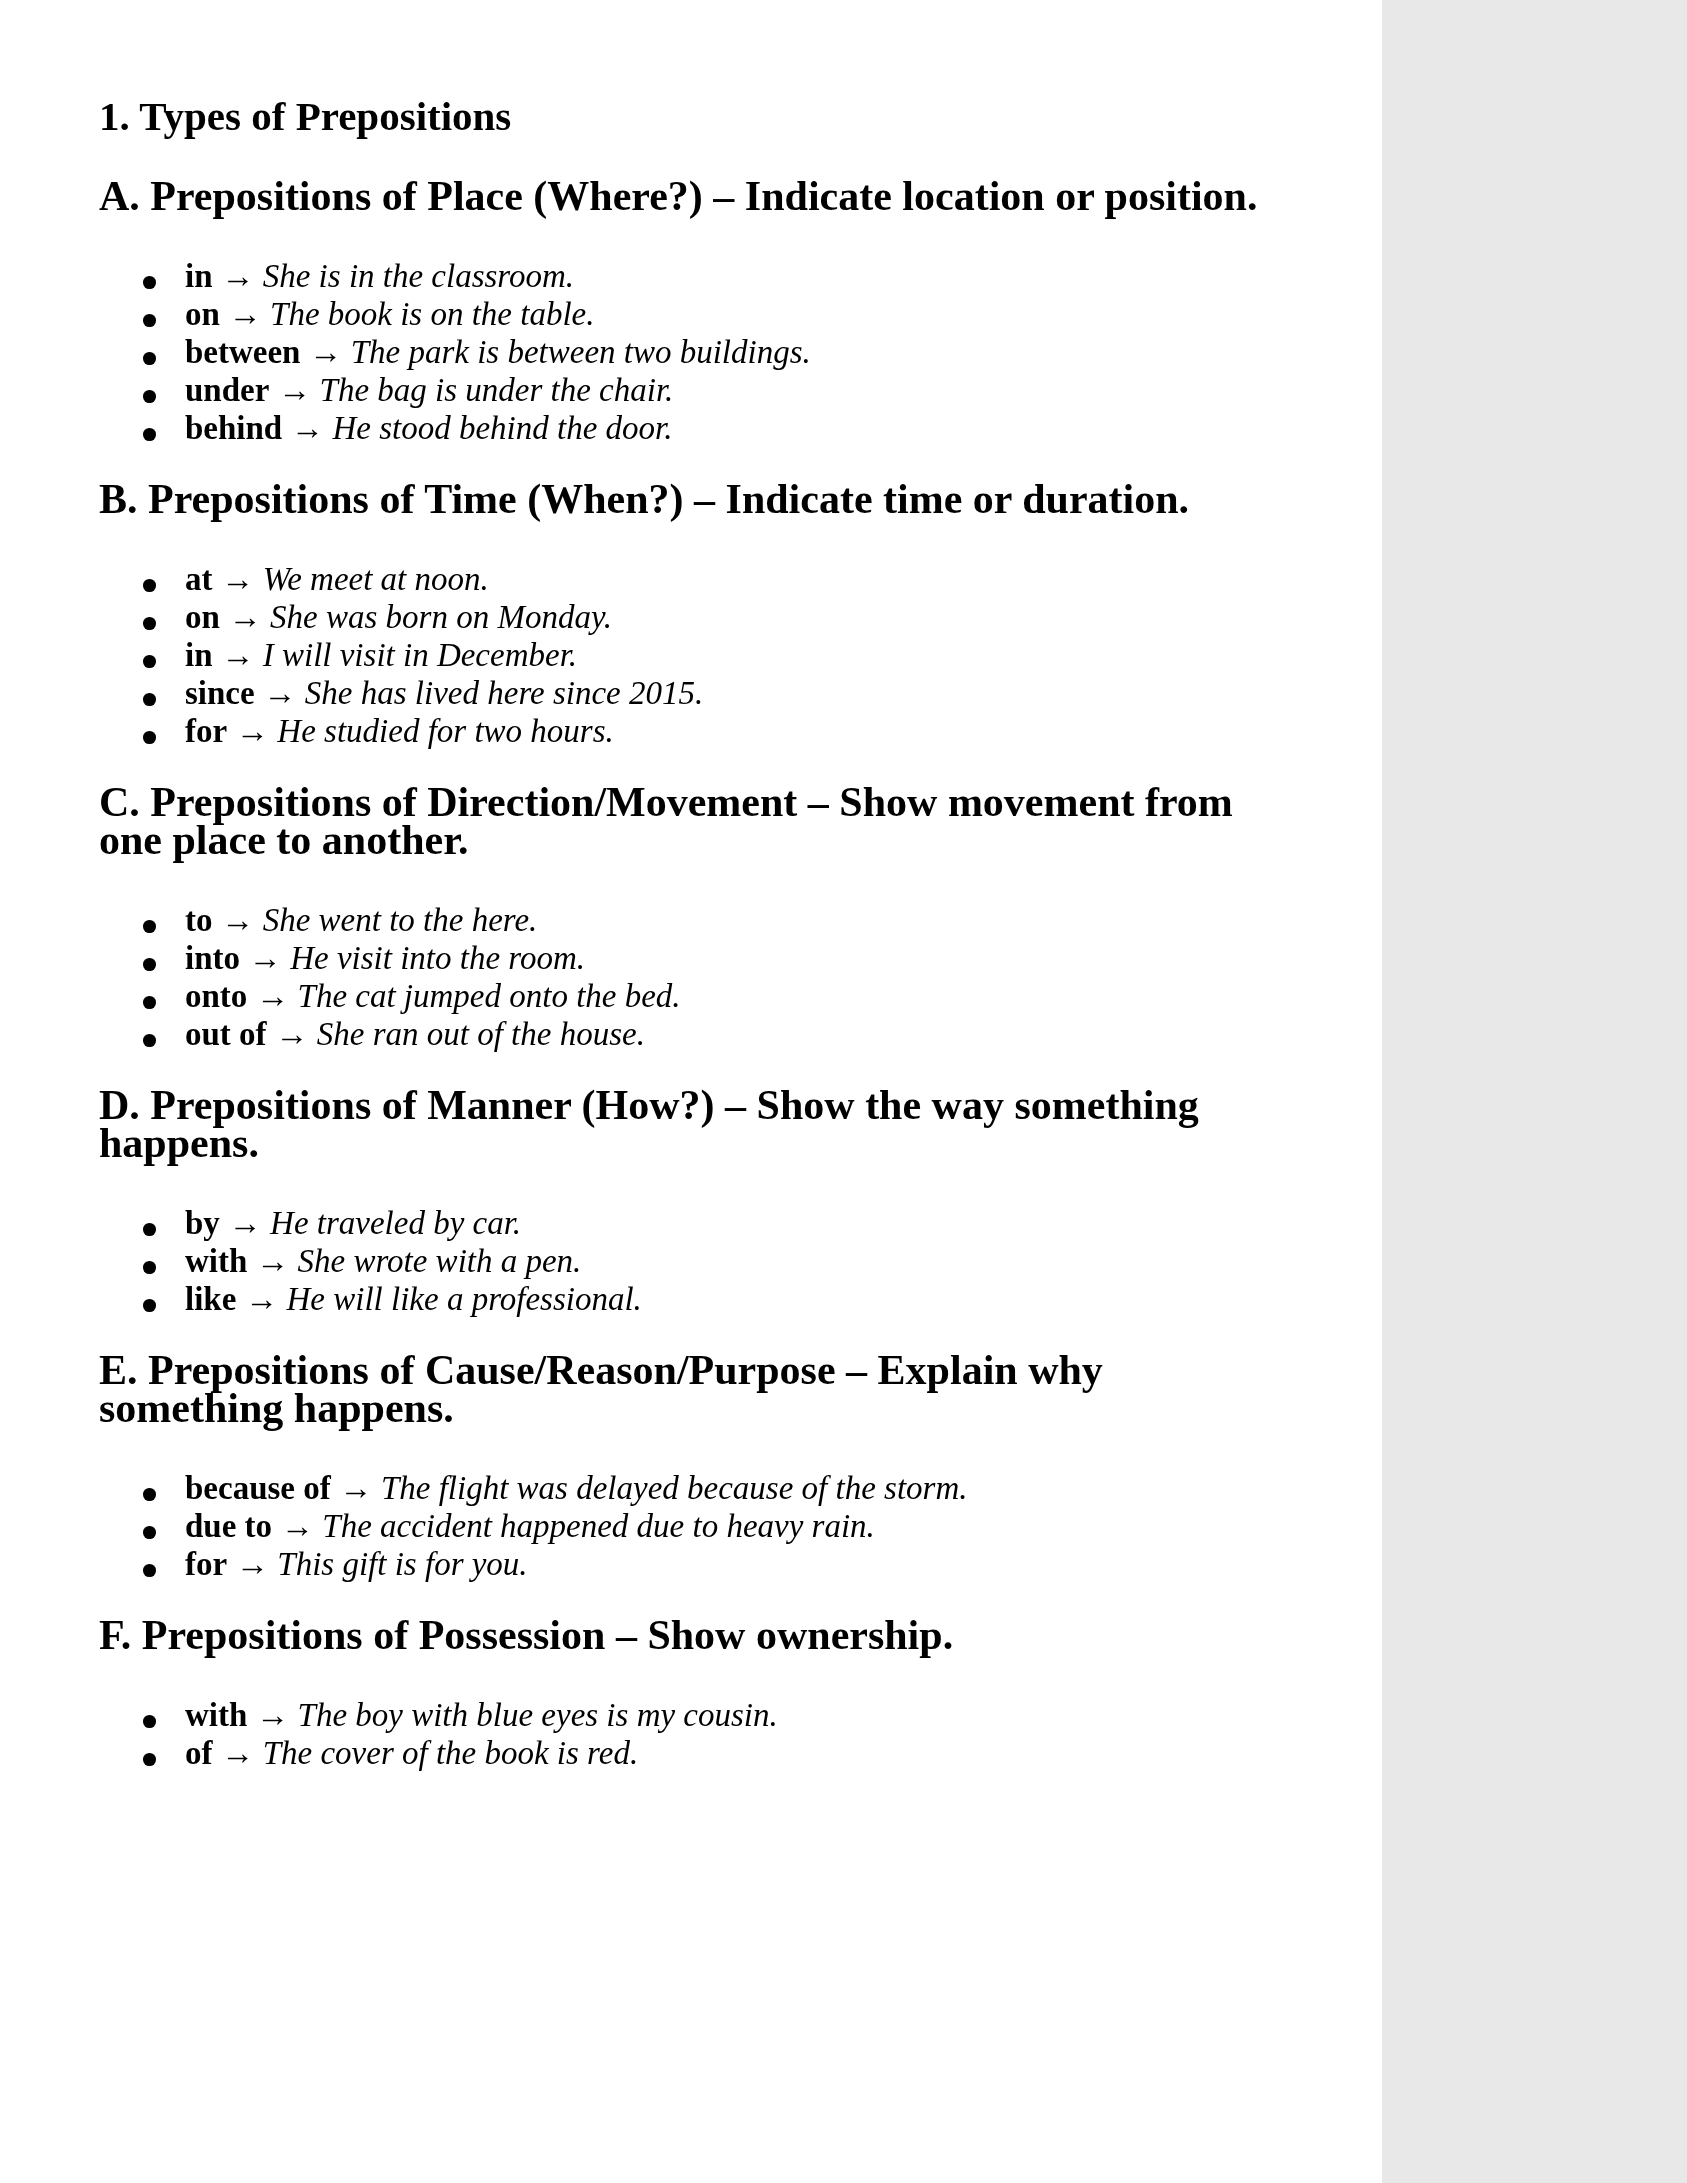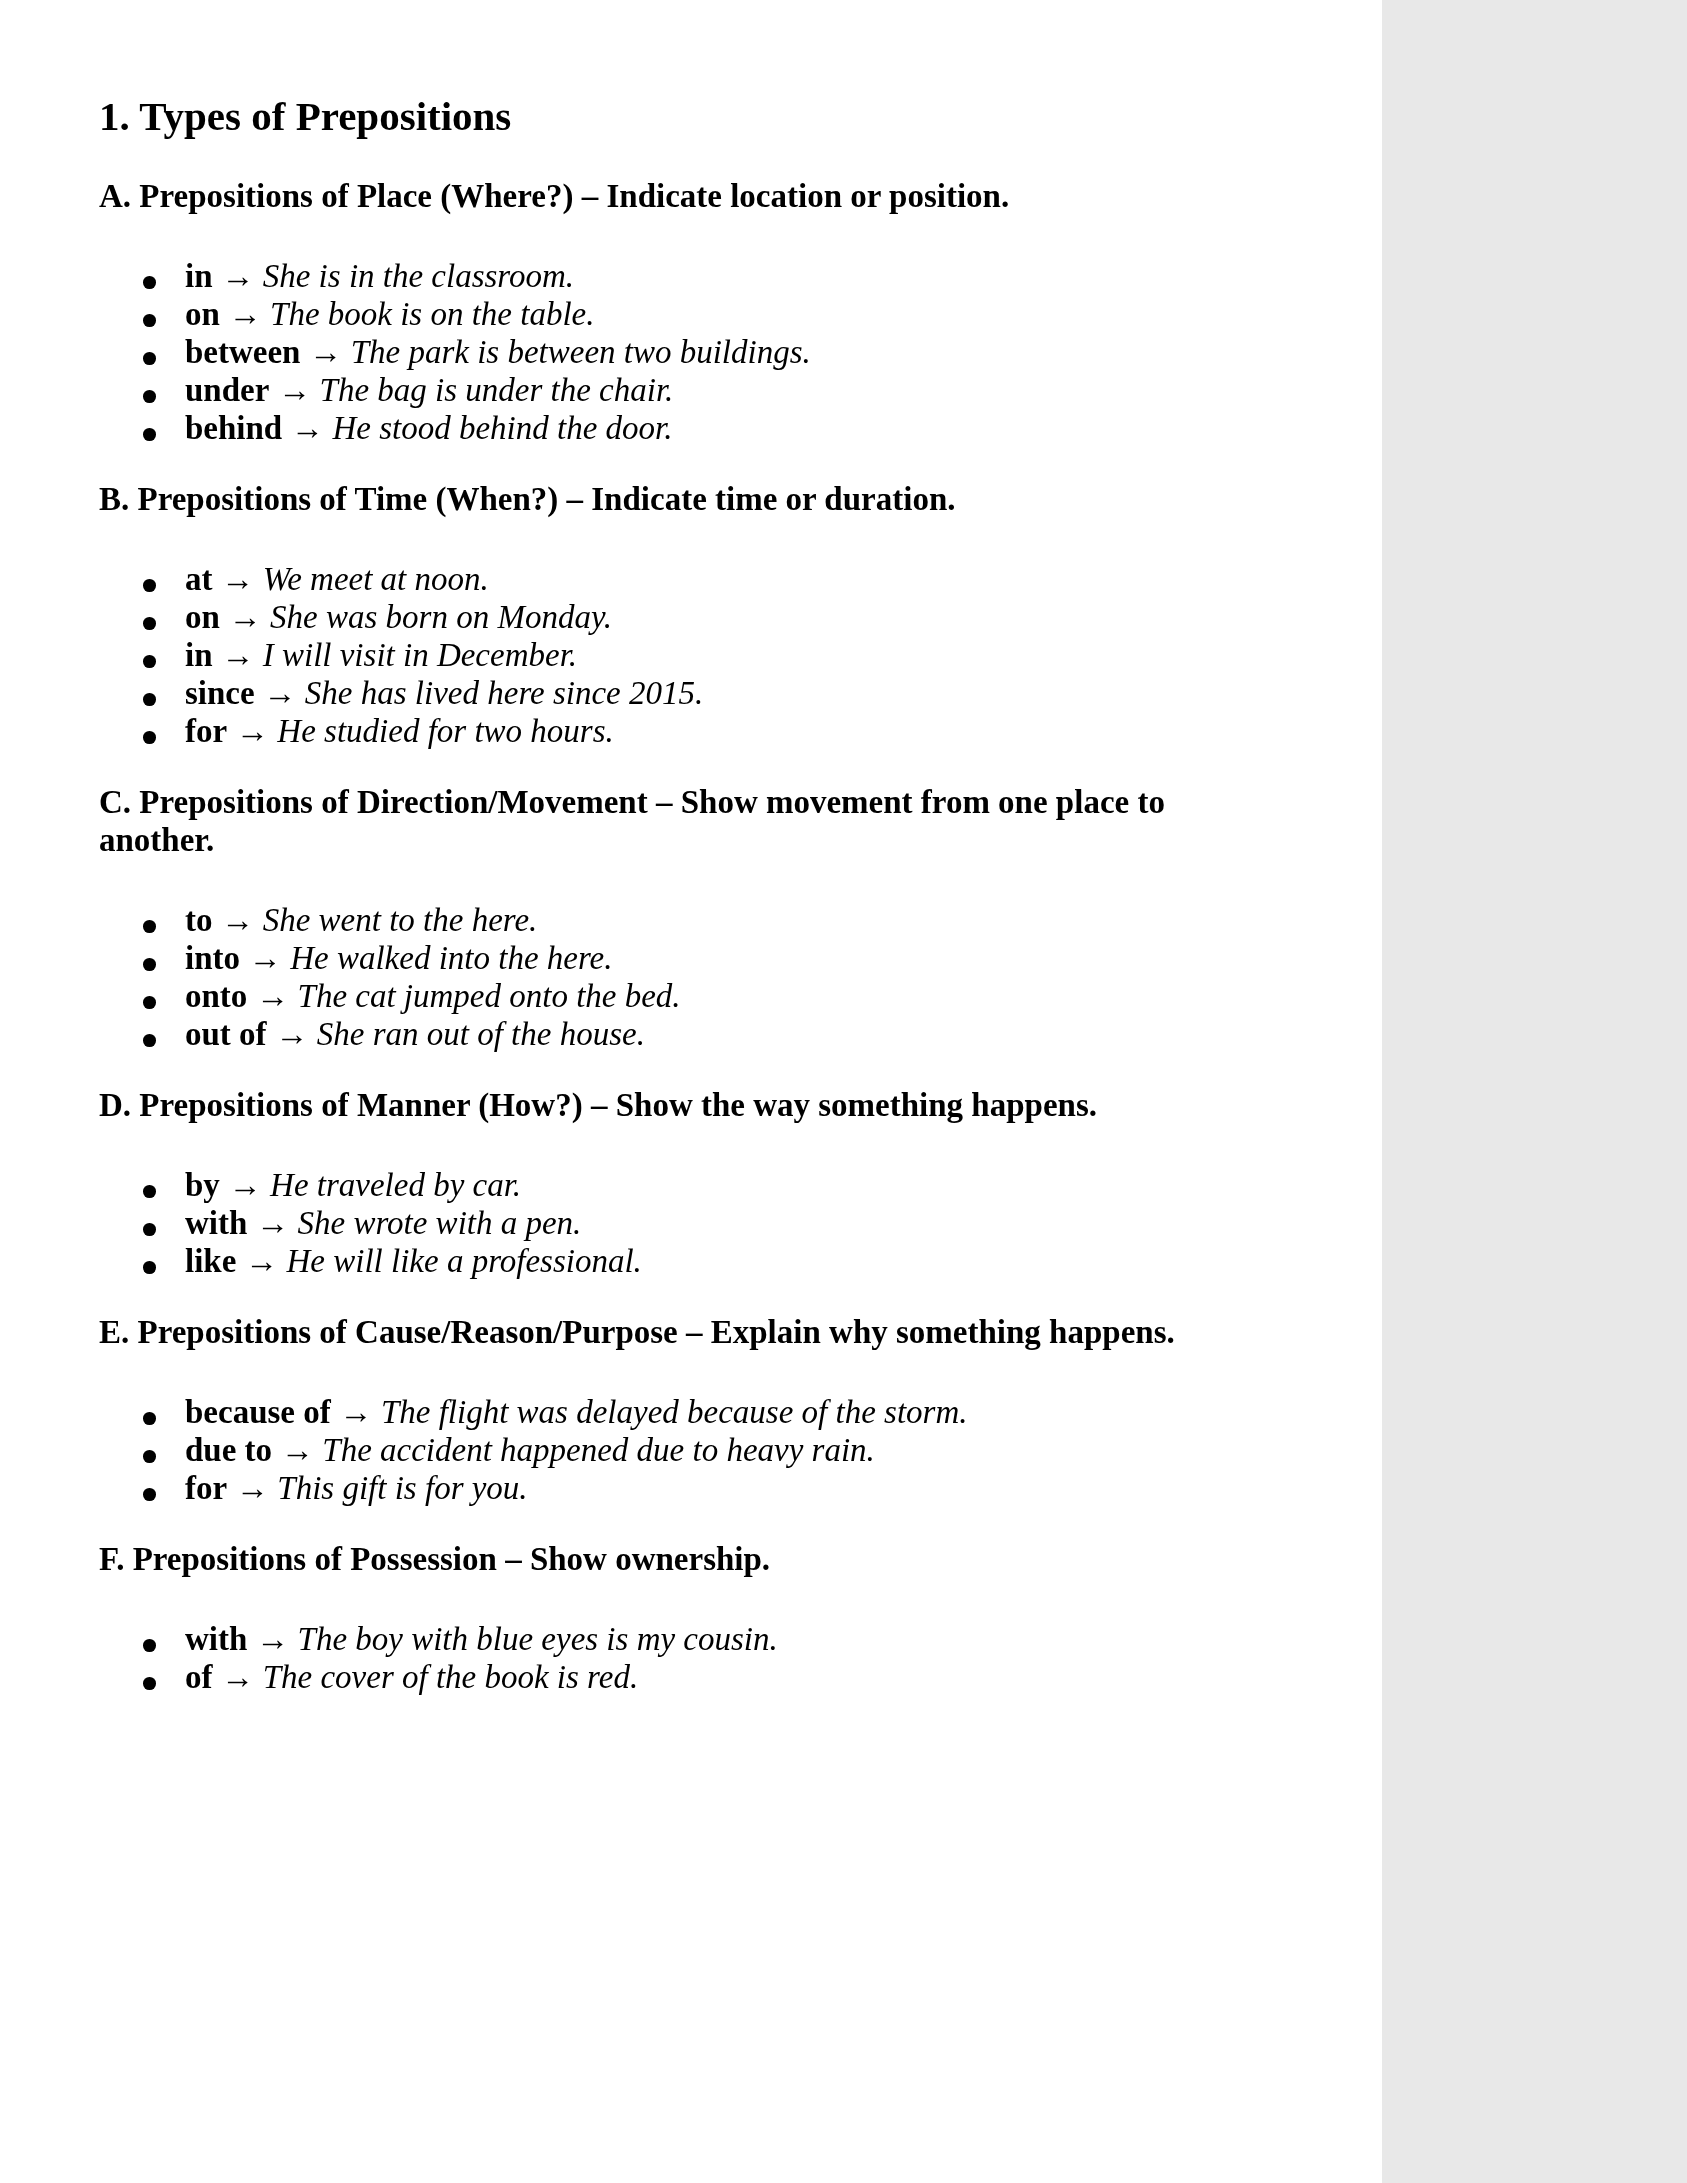--- a/index.html
+++ b/index.html
@@ -16,21 +16,21 @@
   .content {
     padding: 93px 99px 0 99px;
   }
   .doc-title {
     font-size: 41px;
     font-weight: bold;
     line-height: 47px;
     margin: 0 0 37px 0;
   }
   .section-heading {
-    font-size: 33px;
+    font-size: 42px;
     font-weight: bold;
     line-height: 38px;
     margin: 33px 0 0 0;
   }
   ul.bullets {
     list-style: none;
     margin: 42px 0 0 0;
     padding: 0;
   }
   ul.bullets li {
@@ -97,21 +97,21 @@
         <span class="dot"></span><span class="prep">for</span><span class="arrow">→</span><span class="example">He studied for two hours.</span>
       </li>
     </ul>
 
     <h2 class="section-heading">C. Prepositions of Direction/Movement – Show movement from one place to another.</h2>
     <ul class="bullets">
       <li>
         <span class="dot"></span><span class="prep">to</span><span class="arrow">→</span><span class="example">She went to the here.</span>
       </li>
       <li>
-        <span class="dot"></span><span class="prep">into</span><span class="arrow">→</span><span class="example">He walked into the here.</span>
+        <span class="dot"></span><span class="prep">into</span><span class="arrow">→</span><span class="example">He visit into the room.</span>
       </li>
       <li>
         <span class="dot"></span><span class="prep">onto</span><span class="arrow">→</span><span class="example">The cat jumped onto the bed.</span>
       </li>
       <li>
         <span class="dot"></span><span class="prep">out of</span><span class="arrow">→</span><span class="example">She ran out of the house.</span>
       </li>
     </ul>
 
     <h2 class="section-heading">D. Prepositions of Manner (How?) – Show the way something happens.</h2>

